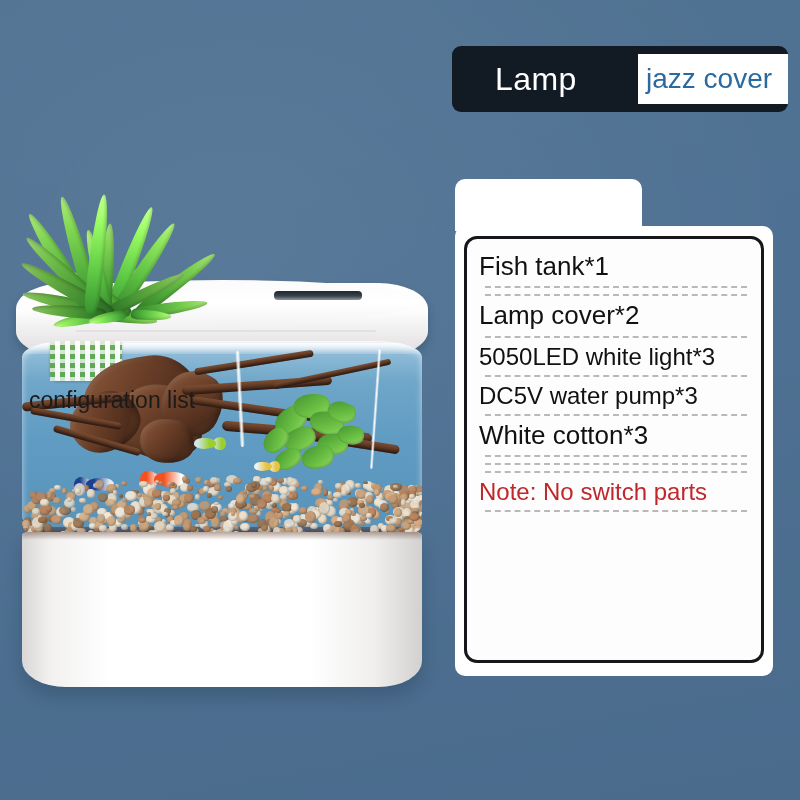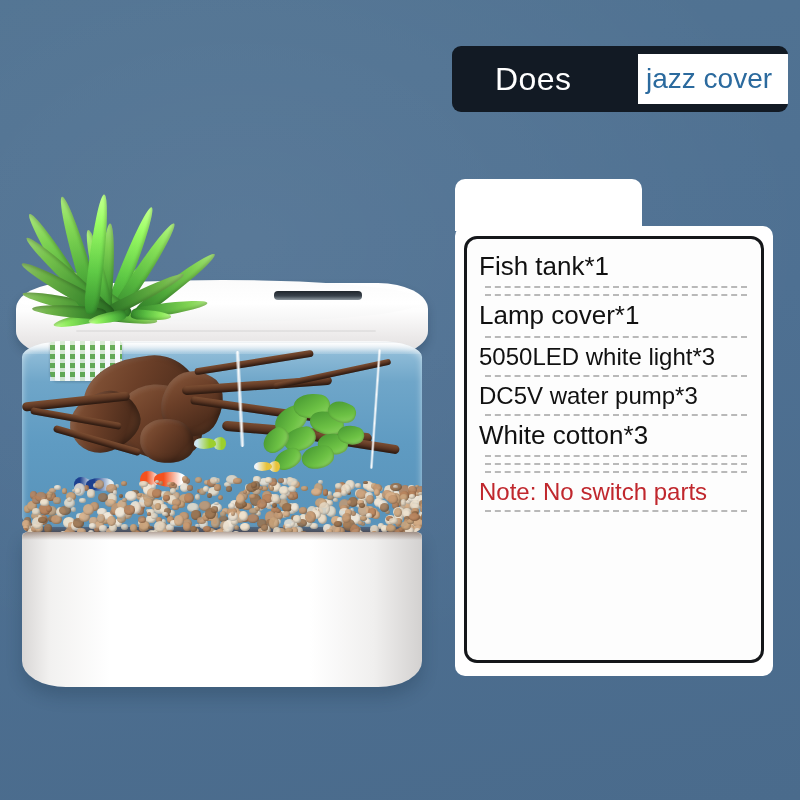--- a/index.html
+++ b/index.html
@@ -960,34 +960,35 @@
         <div class="pebble" style="width: 5.44633px; height: 6.05942px; left: 300.569px; top: 14.4644px; background: rgb(185, 133, 94); box-shadow: rgba(0, 0, 0, 0.3) -1px -1px 2px inset; opacity: 0.98;"></div>
         <div class="pebble" style="width: 9.79345px; height: 10.286px; left: 328.419px; top: 49.6591px; background: rgb(185, 133, 94); box-shadow: rgba(0, 0, 0, 0.3) -1px -1px 2px inset; opacity: 0.88;"></div>
       </div>
 
     <div class="base">
       <div class="base-top-shadow"></div>
     </div>
   </div>
 
   <div id="banner">
-    <div id="banner-title">Does</div>
+    <div id="banner-title">Lamp</div>
     <div id="variant-chip">
       <span id="variant-label">jazz cover</span>
     </div>
   </div>
 
   <div id="config-tab"></div>
+  <div id="config-tab-label">configuration list</div>
 
   <div id="config-card">
     <div id="config-inner">
         <div class="item sz-xl" style="color: rgb(17, 17, 17);">Fish tank*1</div>
         <div class="sep"></div>
         <div class="sep"></div>
-        <div class="item sz-xl" style="color: rgb(17, 17, 17);">Lamp cover*1</div>
+        <div class="item sz-xl" style="color: rgb(17, 17, 17);">Lamp cover*2</div>
         <div class="sep"></div>
         <div class="item sz-lg" style="color: rgb(17, 17, 17);">5050LED white light*3</div>
         <div class="sep"></div>
         <div class="item sz-lg" style="color: rgb(17, 17, 17);">DC5V water pump*3</div>
         <div class="sep"></div>
         <div class="item sz-xl" style="color: rgb(17, 17, 17);">White cotton*3</div>
         <div class="sep"></div>
         <div class="sep"></div>
         <div class="sep"></div>
         <div class="item sz-lg" style="color: rgb(192, 39, 45);">Note: No switch parts</div>

